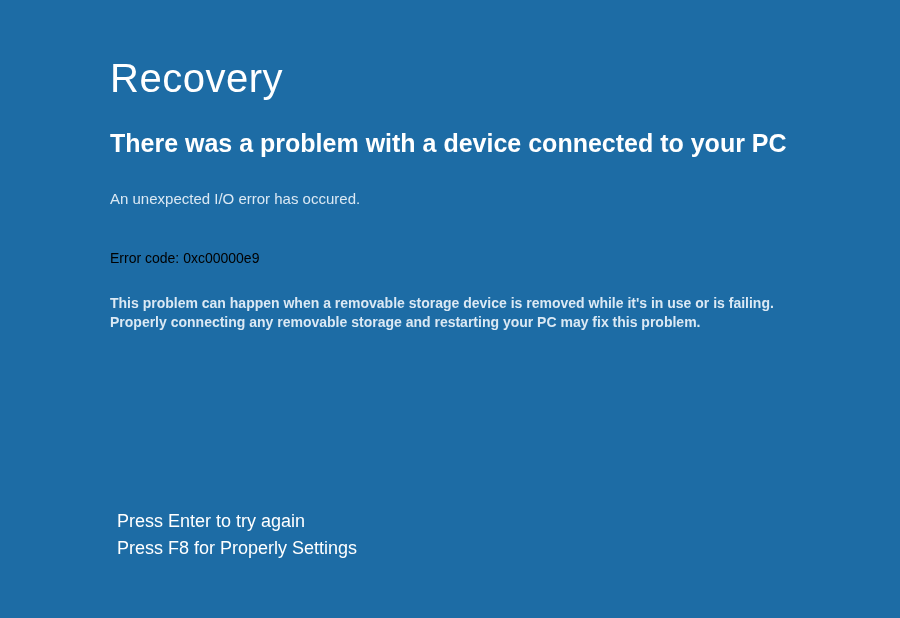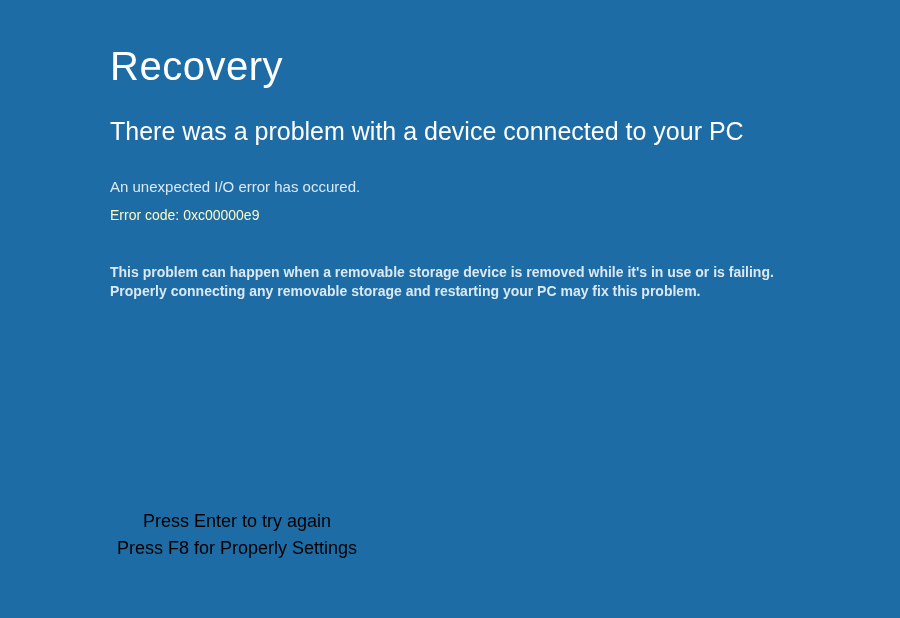--- a/index.html
+++ b/index.html
@@ -14,64 +14,63 @@
     }
     body {
       background-color: #1d6ca5;
       font-family: "Segoe UI", "Segoe UI Light", Tahoma, Arial, sans-serif;
       color: #ffffff;
       position: relative;
     }
     .content {
       position: absolute;
       left: 110px;
-      top: 44px;
+      top: 56px;
       right: 80px;
     }
     .title {
       font-size: 40px;
       font-weight: 300;
       letter-spacing: 0.5px;
       margin-bottom: 28px;
     }
     .subtitle {
       font-size: 25px;
-      font-weight: 400;
+      font-weight: 700;
       margin-bottom: 32px;
     }
     .message {
       font-size: 15px;
       font-weight: 400;
       color: #dbe9f4;
-      margin-bottom: 12px;
+      margin-bottom: 43px;
     }
     .error-code {
       font-size: 14px;
       font-weight: 400;
-      color: #fef9c3;
-      margin-bottom: 40px;
+      color: #000000;
+      margin-bottom: 28px;
     }
     .explanation {
       font-size: 14px;
       font-weight: 700;
       color: #dbe9f4;
       line-height: 1.35;
       max-width: 710px;
     }
     .instructions {
       position: absolute;
       left: 117px;
       bottom: 56px;
     }
     .instruction-line {
       font-size: 18px;
       font-weight: 300;
-      color: #000000;
+      color: #ffffff;
       line-height: 1.5;
-      text-align: center;
     }
   </style>
 </head>
 <body>
 
 <div class="content">
   <h1 class="title">Recovery</h1>
   <div class="subtitle">There was a problem with a device connected to your PC</div>
   <div class="message">An unexpected I/O error has occured.</div>
   <div class="error-code">Error code: 0xc00000e9</div>

